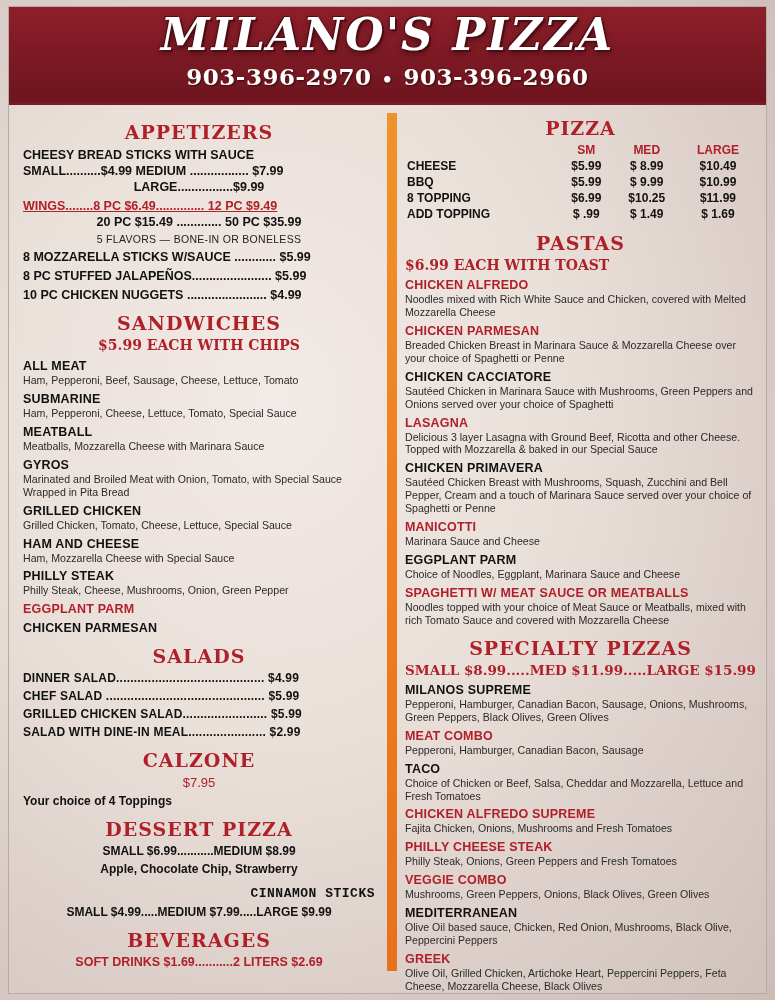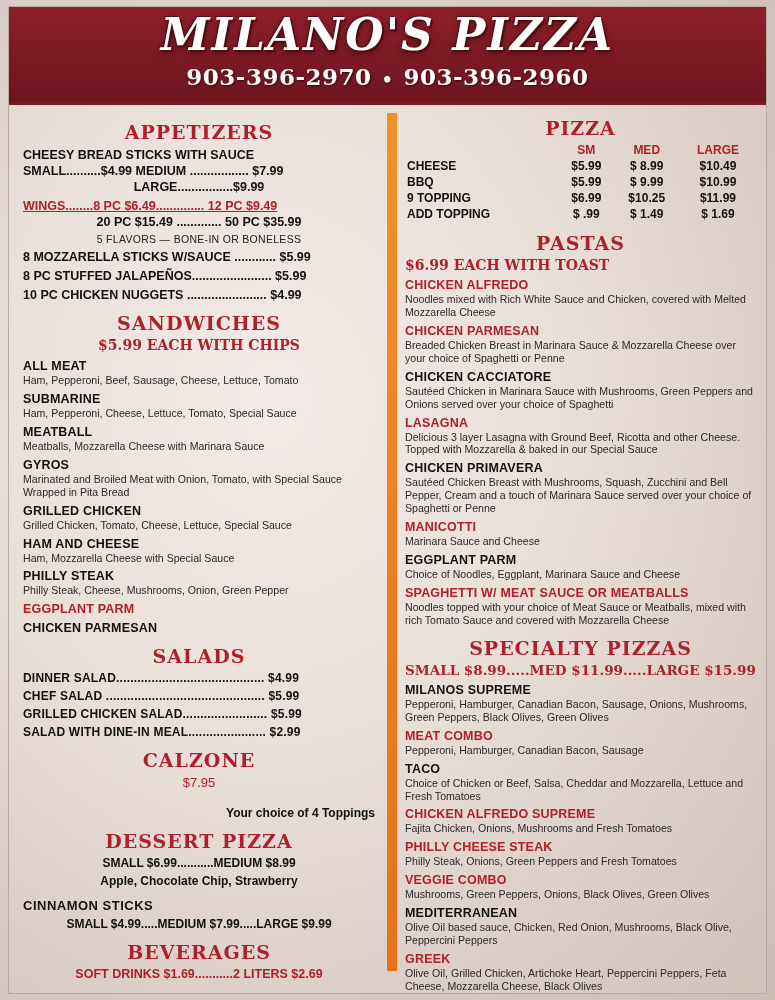--- a/index.html
+++ b/index.html
@@ -140,27 +140,27 @@
   }
   .ptable td.lbl{text-align:left;padding-left:2px;margin-top:36px;}
 
   
   .salad-line{
     font-weight:bold;font-size:12px;color:#111;margin-top:4px;letter-spacing:.2px;
   }
 
   
   .calz-price{text-align:center;font-weight:normal;color:#b02028;font-size:13px;margin-top:4px;}
-  .calz-note{text-align:right;font-weight:bold;color:#111;font-size:12px;margin-top:16px;}
+  .calz-note{text-align:left;font-weight:bold;color:#111;font-size:12px;margin-top:4px;}
 
   .dessert-line{text-align:center;font-weight:bold;font-size:12px;color:#111;margin-top:4px;}
-  .cinn-title{text-align:left;font-weight:bold;font-size:13px;color:#111;margin-top:10px;letter-spacing:.5px;}
+  .cinn-title{text-align:right;font-weight:bold;font-size:13px;color:#111;margin-top:10px;letter-spacing:.5px;font-family:Liberation Mono, monospace;}
   .bev-line{text-align:center;font-weight:bold;font-size:12.5px;color:#b02028;margin-top:4px;}
   .spec-sub{
-    color:#b02028;font-weight:bold;font-size:13.5px;margin:2px 0 4px 0;
+    text-align:center;color:#b02028;font-weight:bold;font-size:13.5px;margin:2px 0 4px 0;
     font-family:"DejaVu Serif", serif;
   }
   .pastas-sub{
     text-align:left;color:#b02028;font-weight:bold;font-size:14px;margin:2px 0 4px 0;
     font-family:"DejaVu Serif", serif;
   }
   .sandwich-sub{
     text-align:center;color:#b02028;font-weight:bold;font-size:14px;margin:0 0 6px 0;
     font-family:"DejaVu Serif", serif;
   }
@@ -275,21 +275,21 @@
           <td>$  8.99</td>
           <td>$10.49</td>
         </tr>
         <tr>
           <td class="lbl">BBQ</td>
           <td>$5.99</td>
           <td>$  9.99</td>
           <td>$10.99</td>
         </tr>
         <tr>
-          <td class="lbl">9 TOPPING</td>
+          <td class="lbl">8 TOPPING</td>
           <td>$6.99</td>
           <td>$10.25</td>
           <td>$11.99</td>
         </tr>
         <tr>
           <td class="lbl">ADD TOPPING</td>
           <td>$  .99</td>
           <td>$  1.49</td>
           <td>$  1.69</td>
         </tr>

